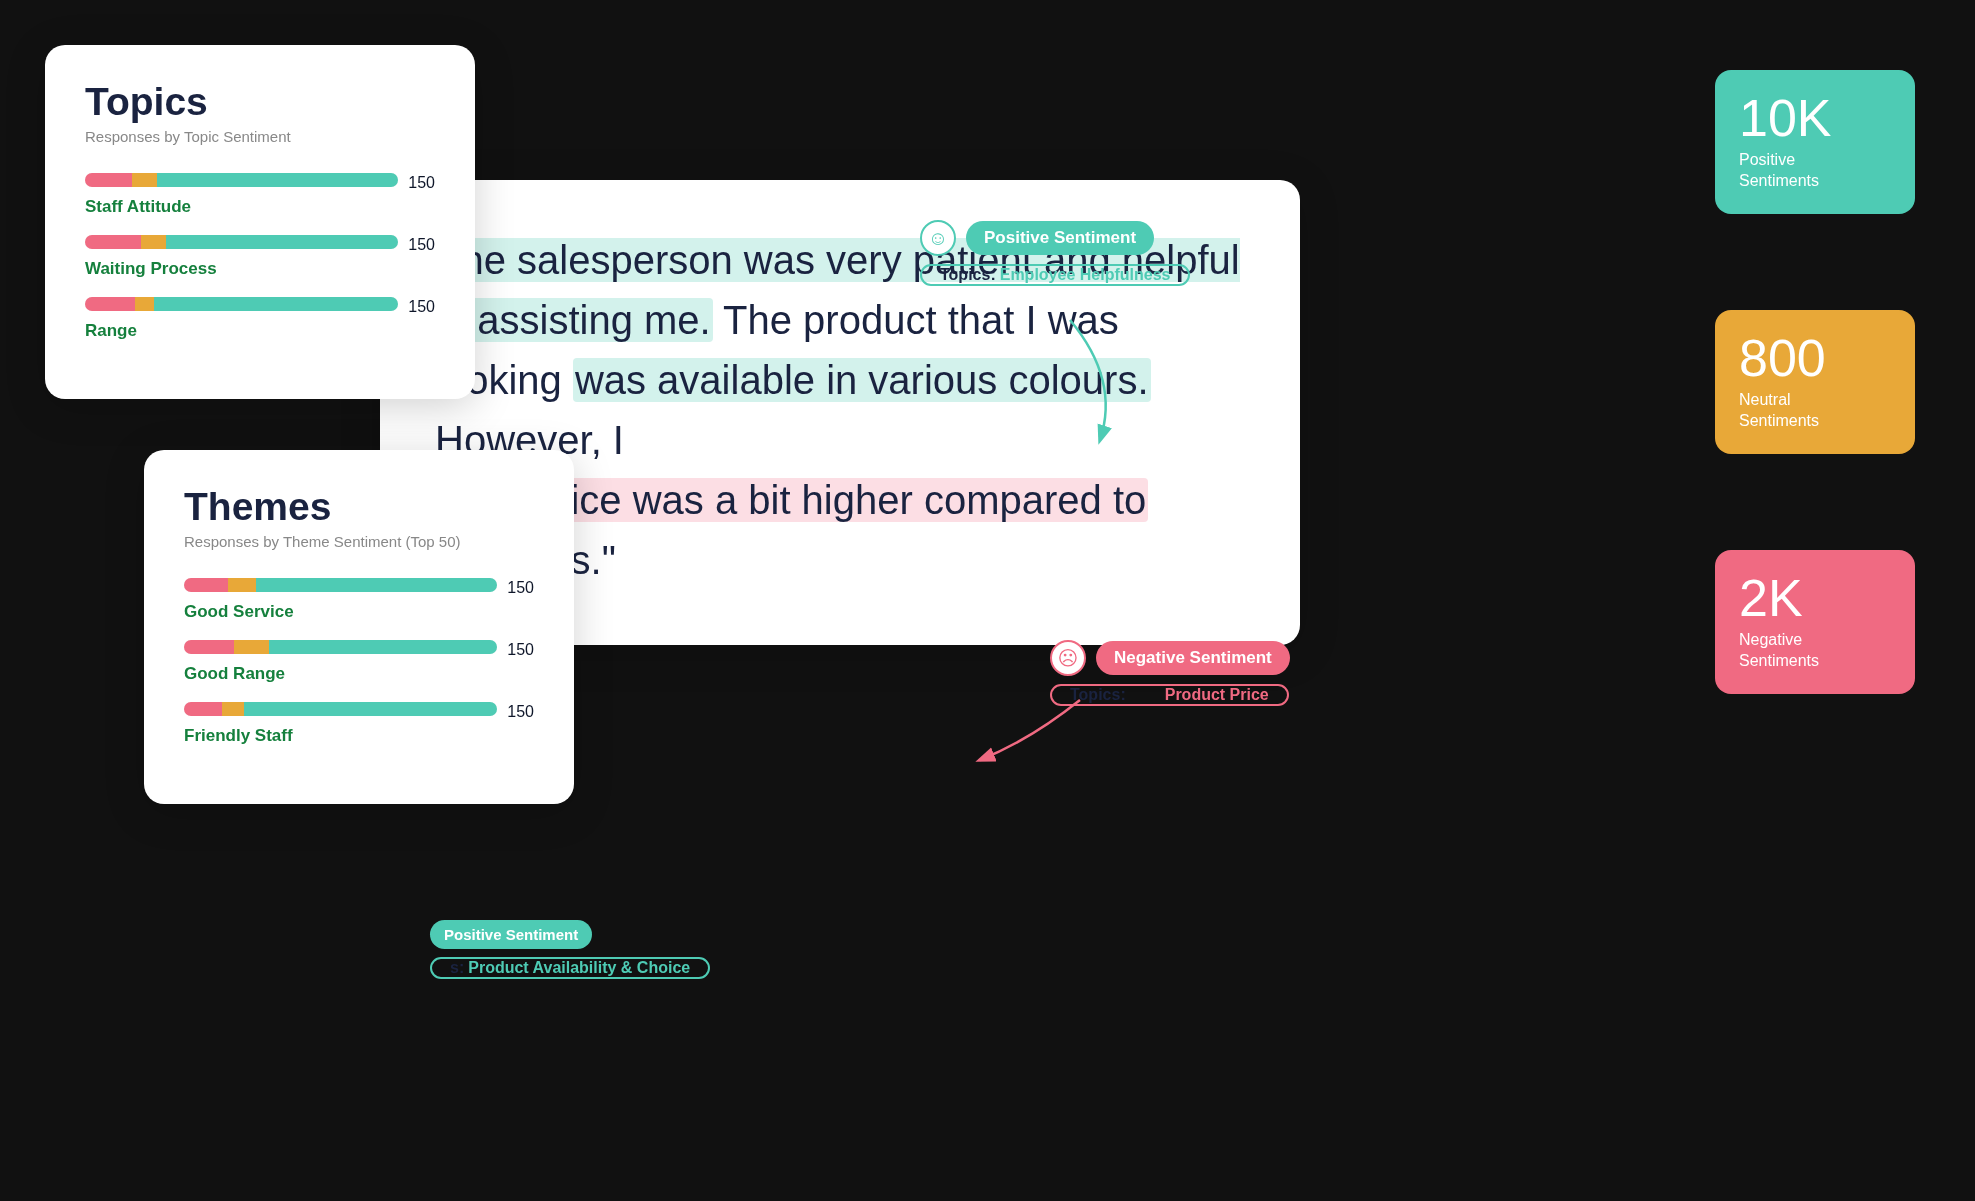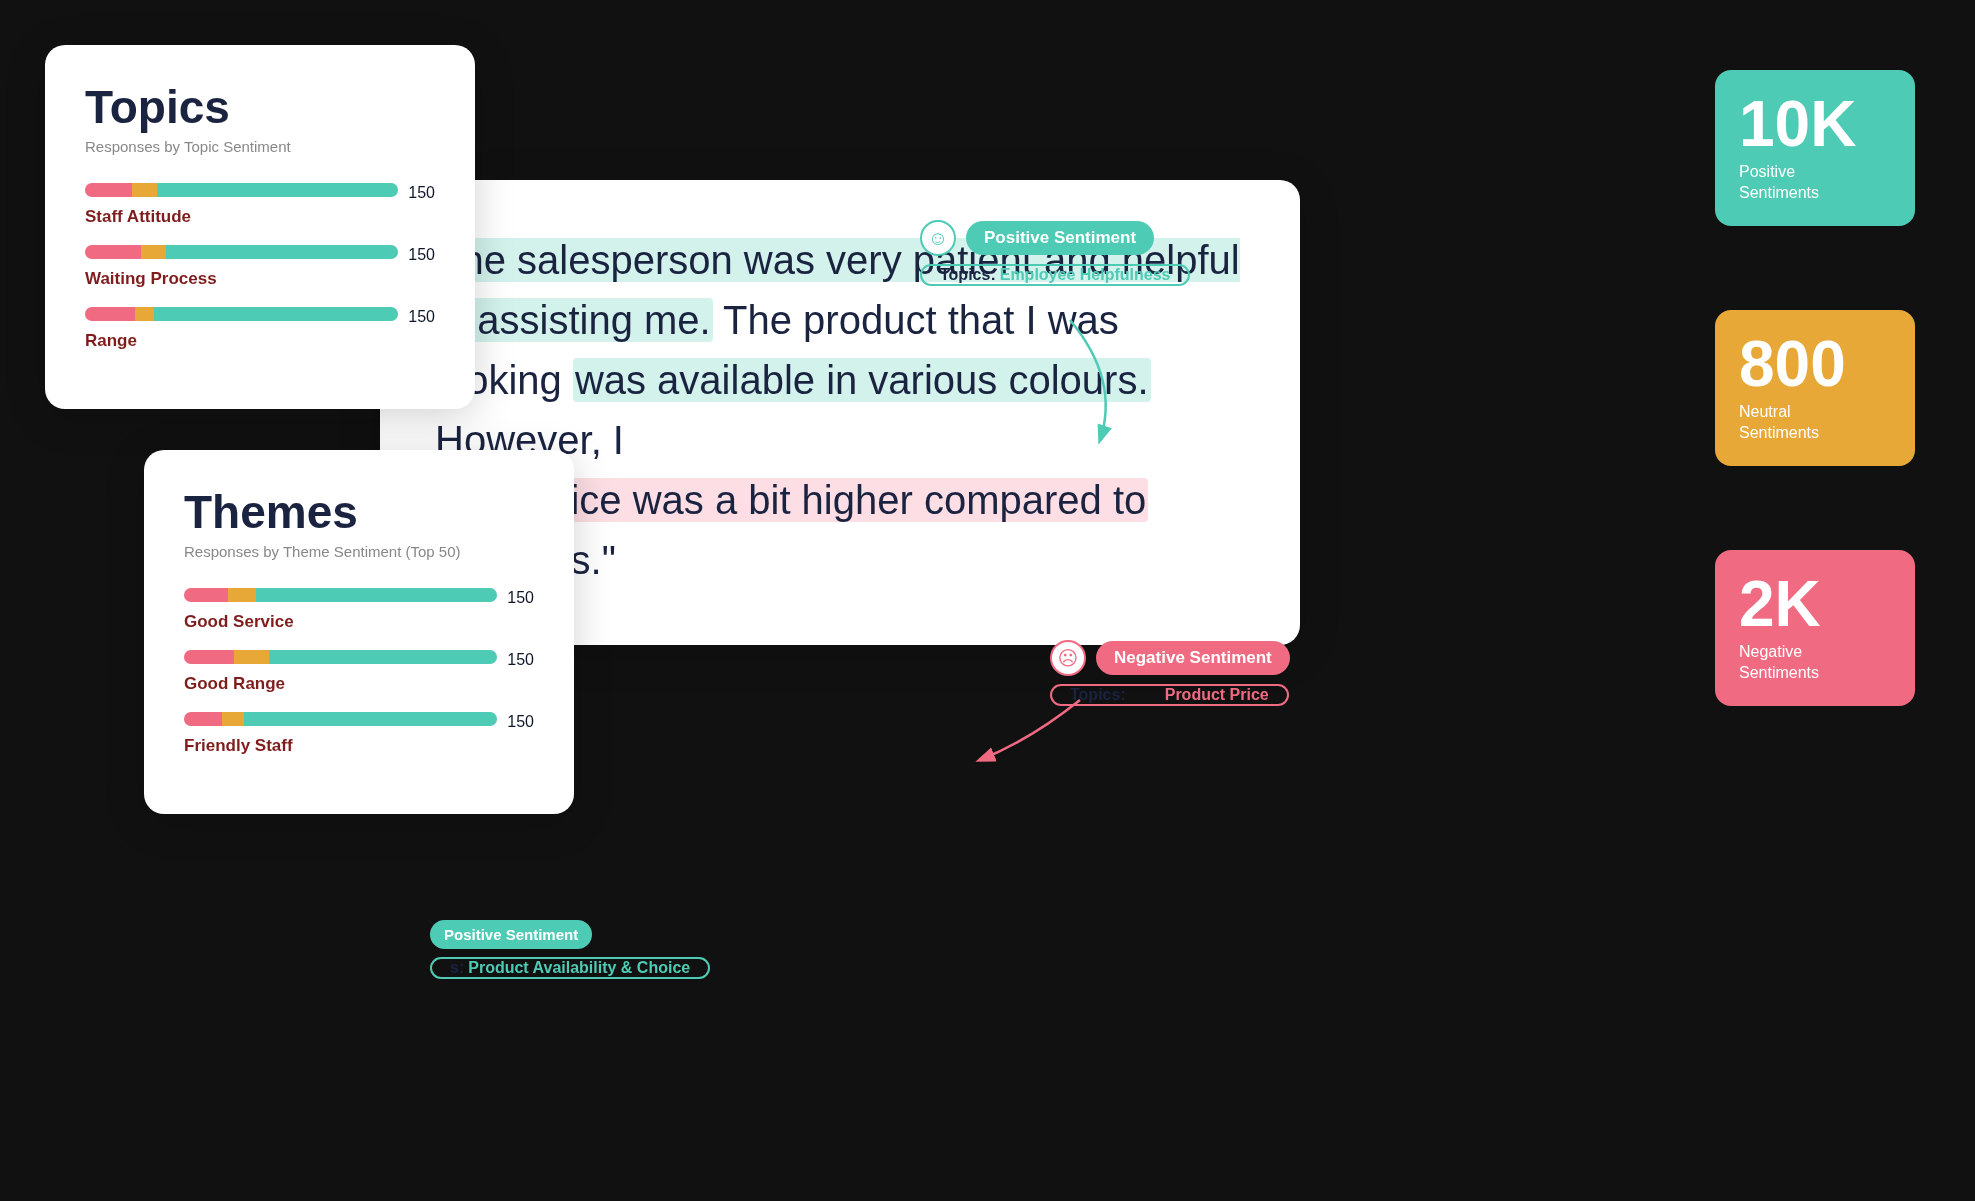--- a/index.html
+++ b/index.html
@@ -25,21 +25,21 @@
       left: 45px;
       width: 430px;
       background: #fff;
       border-radius: 20px;
       padding: 35px 40px 40px 40px;
       box-shadow: 0 8px 40px rgba(0,0,0,0.18);
       z-index: 3;
     }
 
     .card-title {
-      font-size: 46px;
+      font-size: 39px;
       font-weight: 900;
       color: #1a2340;
       margin-bottom: 4px;
     }
 
     .card-subtitle {
       font-size: 15px;
       color: #888;
       margin-bottom: 28px;
     }
@@ -68,21 +68,21 @@
     }
     .bar-seg-teal {
       background: #4ecbb4;
       height: 100%;
       flex: 1;
     }
 
     .bar-label {
       font-size: 17px;
       font-weight: 700;
-      color: #7f1d1d;
+      color: #15803d;
     }
 
     .bar-count {
       font-size: 16px;
       color: #0f172a;
       font-weight: 500;
     }
 
     
     .themes-card {
@@ -211,22 +211,22 @@
       background: #e8a838;
       top: 310px;
     }
 
     .stat-card-pink {
       background: #f06a82;
       top: 550px;
     }
 
     .stat-number {
-      font-size: 64px;
-      font-weight: 700;
+      font-size: 52px;
+      font-weight: 400;
       line-height: 1;
       margin-bottom: 6px;
     }
 
     .stat-label {
       font-size: 16px;
       font-weight: 400;
       line-height: 1.3;
     }
 

